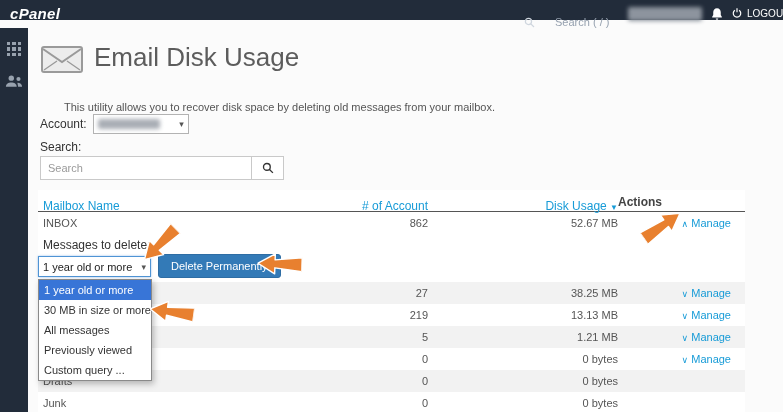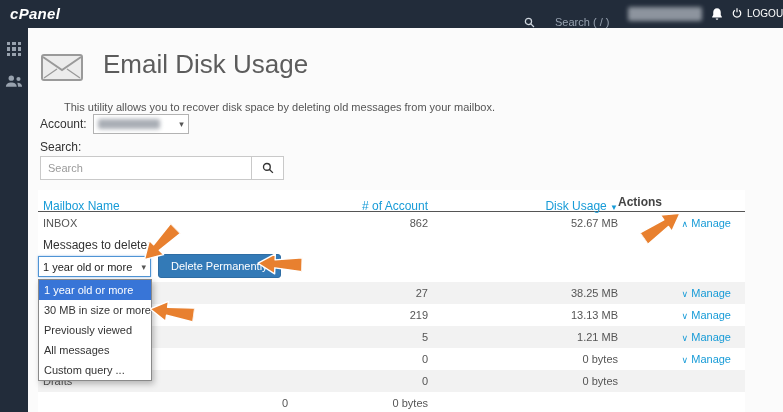--- a/index.html
+++ b/index.html
@@ -1,39 +1,39 @@
 <!DOCTYPE html>
 <html><head>
 <meta charset="utf-8">
 <style>
   * { box-sizing: border-box; }
   body { margin:0; font-family:"Liberation Sans", sans-serif; background:#888; }
   .app { position:relative; width:783px; height:412px; background:#fbfbfb; overflow:hidden; }
 
   
-  .topbar { position:absolute; left:0; top:0; width:783px; height:28px; background:#222c3a; z-index:20; }
+  .topbar { position:absolute; left:0; top:0; width:783px; height:20px; background:#222c3a; z-index:20; }
   .logo { position:absolute; left:10px; top:5px; color:#fff; font-size:15px; font-weight:bold; font-style:italic; letter-spacing:.3px; }
   .topbar-search { position:absolute; left:524px; top:0; height:28px; display:flex; align-items:flex-end; gap:20px; color:#96a1af; font-size:11px; cursor:pointer; }
   .topbar-search svg { width:11px; height:11px; color:#cfd6de; }
   .redacted { background:#8d949e; border-radius:2px; filter:blur(2px); }
   .topbar-account { position:absolute; left:628px; top:7px; width:74px; height:14px; cursor:pointer; }
   .bell { position:absolute; left:710px; top:7px; width:14px; height:14px; color:#fff; cursor:pointer; }
   .logout { position:absolute; left:731px; top:7px; display:flex; align-items:center; gap:4px; color:#fff; font-size:10px; cursor:pointer; }
   .logout svg { width:12px; height:12px; }
 
   
   .sidebar { position:absolute; left:0; top:28px; width:28px; height:384px; background:#222c3a; display:flex; flex-direction:column; align-items:center; padding-top:14px; gap:18px; z-index:15; }
   .grid-icon { width:14px; height:14px; display:grid; grid-template-columns:repeat(3,1fr); grid-template-rows:repeat(3,1fr); gap:2px; cursor:pointer; }
   .grid-icon i { background:#98a2ae; }
   .people-icon { width:18px; height:13px; color:#98a2ae; cursor:pointer; }
 
   
   .main { position:absolute; left:28px; top:28px; width:755px; height:384px; }
   .page-head { position:absolute; left:12px; top:12px; display:flex; align-items:center; gap:10px; }
-  .page-title { font-size:26px; color:#5c5c5c; font-weight:normal; margin:9px; }
+  .page-title { font-size:26px; color:#5c5c5c; font-weight:normal; margin:0; }
   .description { position:absolute; left:12px; top:62px; font-size:11px; color:#555;margin-left:24px; }
 
   .account-row { position:absolute; left:12px; top:86px; display:flex; align-items:center; gap:6px; font-size:12px; color:#333; }
   .account-select { width:96px; height:20px; border:1px solid #b3b3b3; background:#fff; display:flex; align-items:center; justify-content:space-between; padding:0 4px; cursor:pointer; }
   .account-select .redacted { width:62px; height:10px; background:#a9aeb5; }
   .caret { font-size:9px; color:#555; }
 
   .search-label { position:absolute; left:12px; top:112px; font-size:12px; color:#333; }
   .search-row { position:absolute; left:12px; top:128px; display:flex; }
   .search-input { width:212px; height:24px; border:1px solid #c9c9c9; padding:0 7px; font-size:11px; color:#333; font-family:"Liberation Sans",sans-serif; }
@@ -211,31 +211,32 @@
       </div>
 
       <div class="row alt">
         <span class="cell-name">Drafts</span>
         <span class="cell-msg">0</span>
         <span class="cell-disk">0 bytes</span>
         <span class="cell-actions"></span>
       </div>
 
       <div class="row">
+        <span class="cell-name">Junk</span>
         <span class="cell-msg">0</span>
         <span class="cell-disk">0 bytes</span>
         <span class="cell-actions"></span>
       </div>
     </div>
 
     <div class="option-list">
       <div class="option selected">1 year old or more</div>
       <div class="option">30 MB in size or more</div>
+      <div class="option">All messages</div>
       <div class="option">Previously viewed</div>
-      <div class="option">All messages</div>
       <div class="option">Custom query ...</div>
     </div>
 
     <div class="arrow arrow-manage">
       <svg viewBox="0 0 44 24">
           <polygon points="44,12 27,2 27,8 0,5 0,19 27,16 27,22" fill="#e8802f" stroke="#fff" stroke-width="1.4" stroke-linejoin="round"></polygon>
         </svg>
     </div>
     <div class="arrow arrow-select">
       <svg viewBox="0 0 44 24">

